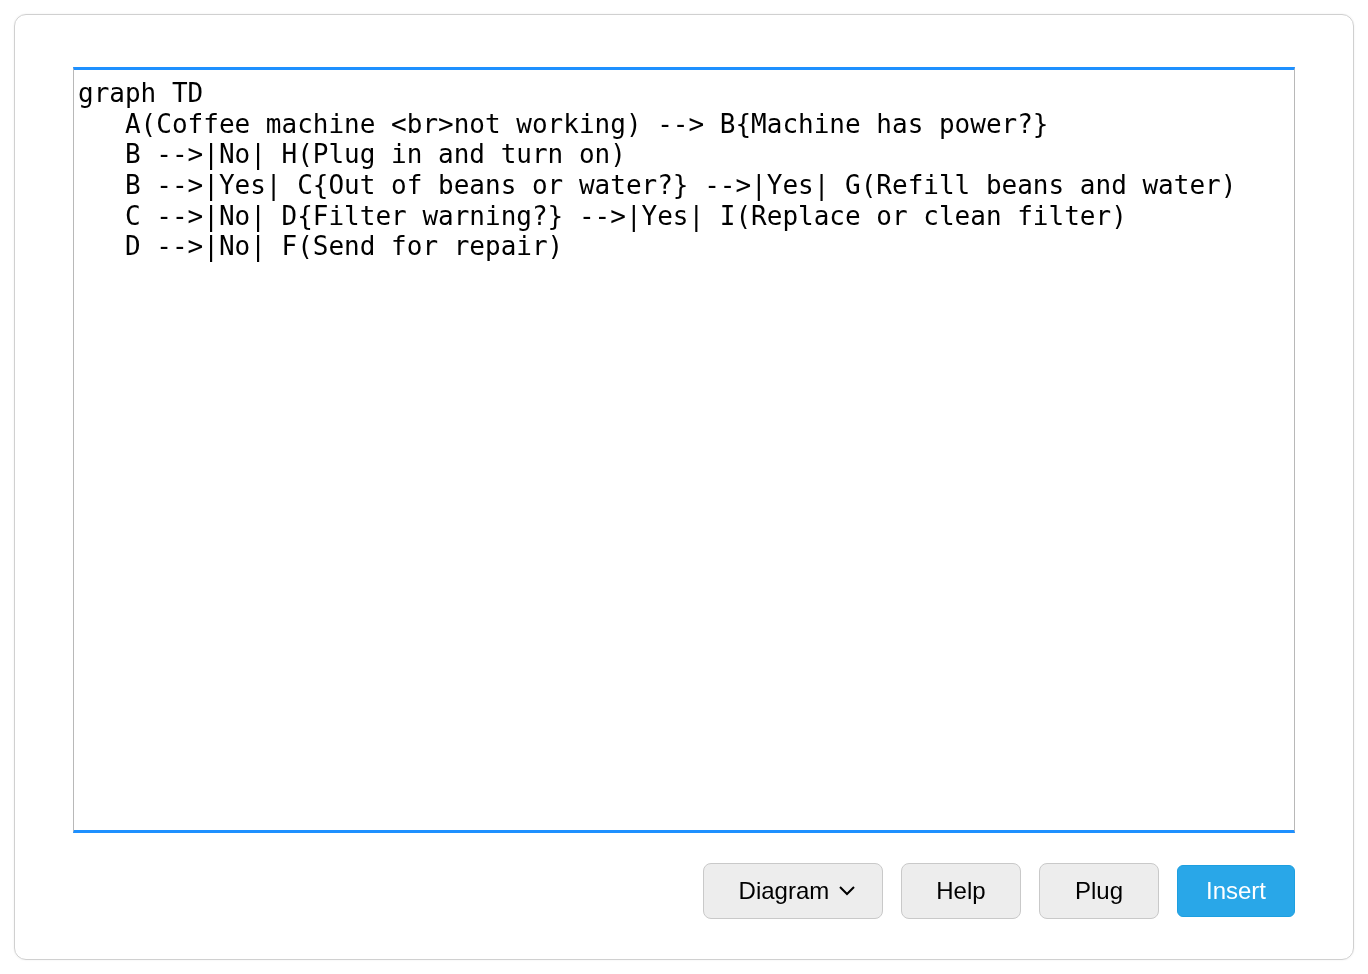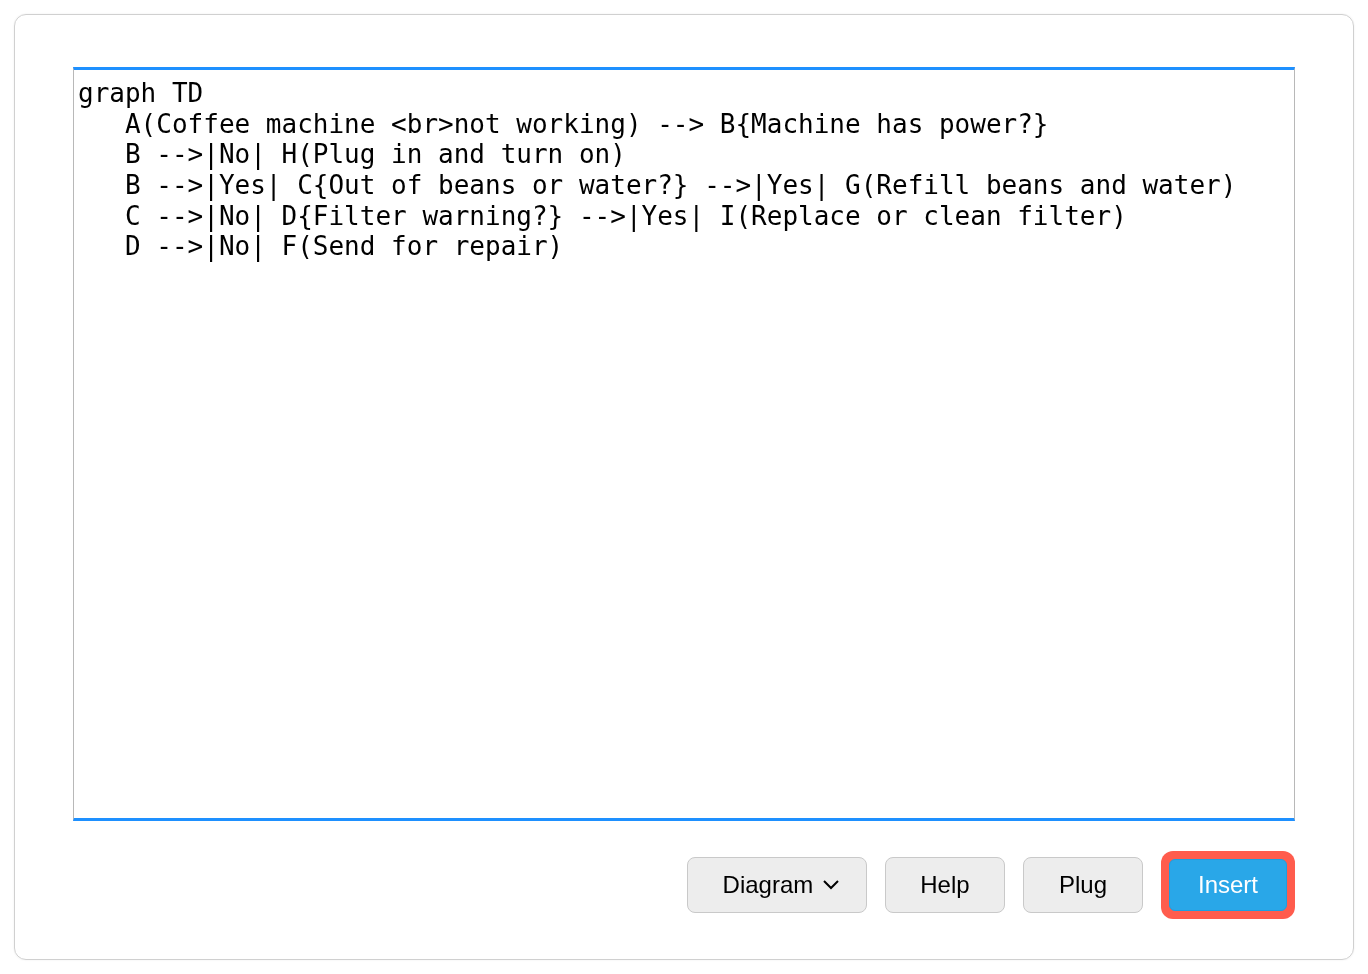--- a/index.html
+++ b/index.html
@@ -72,21 +72,21 @@
     .chevron {
       display: inline-block;
     }
     .chevron svg {
       width: 16px;
       height: 10px;
       display: block;
     }
     .insert-wrap {
       background: #ff5c4d;
-      padding: 8px;
+      padding: 0;
       border-radius: 12px;
       display: inline-flex;
     }
     .btn-primary {
       background: #29a7e8;
       border: 1px solid #1d9fe0;
       color: #ffffff;
       font-weight: 500;
       min-width: 118px;
       height: 52px;

